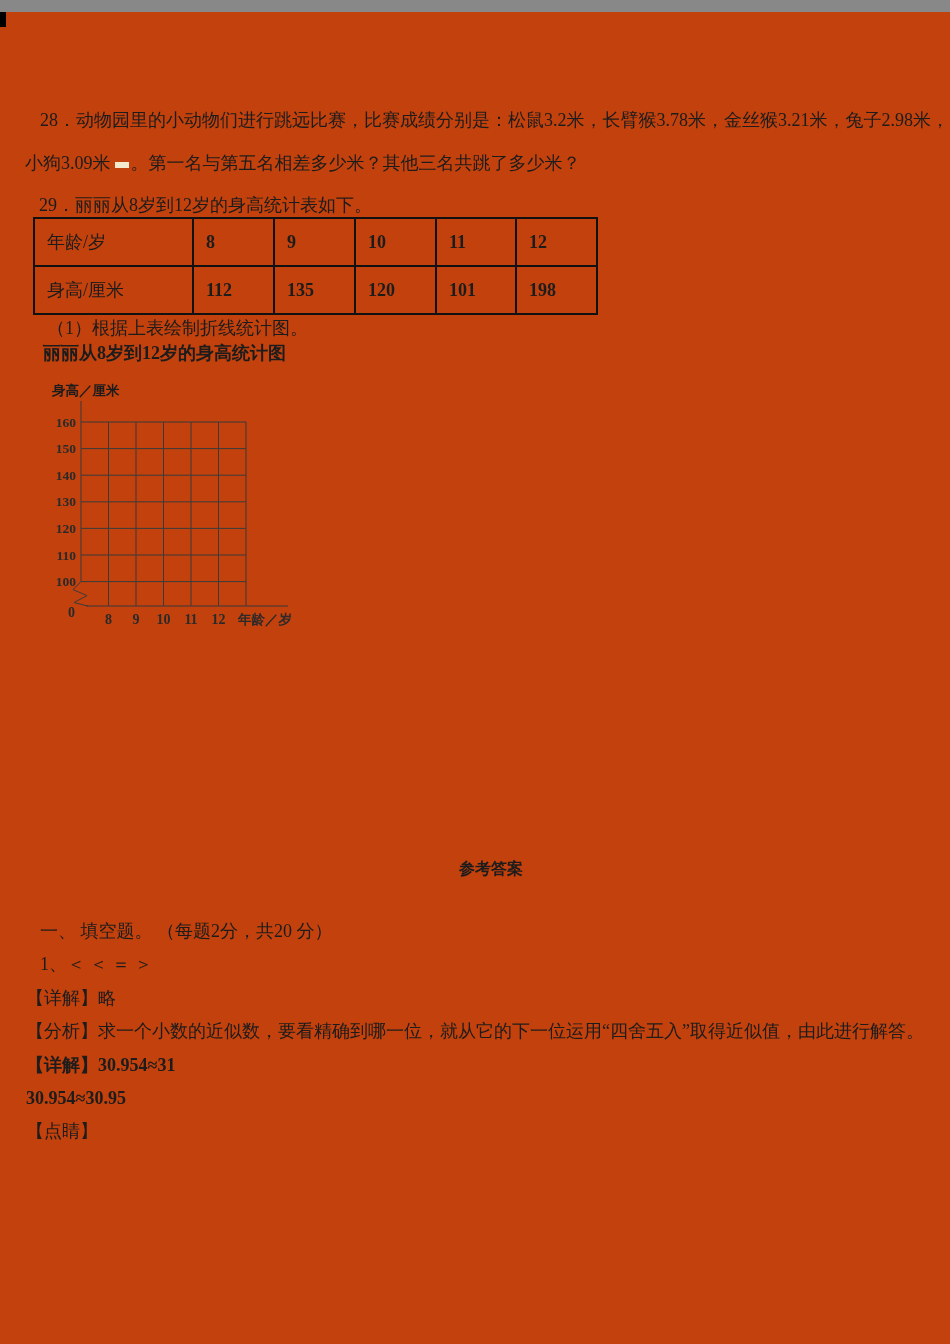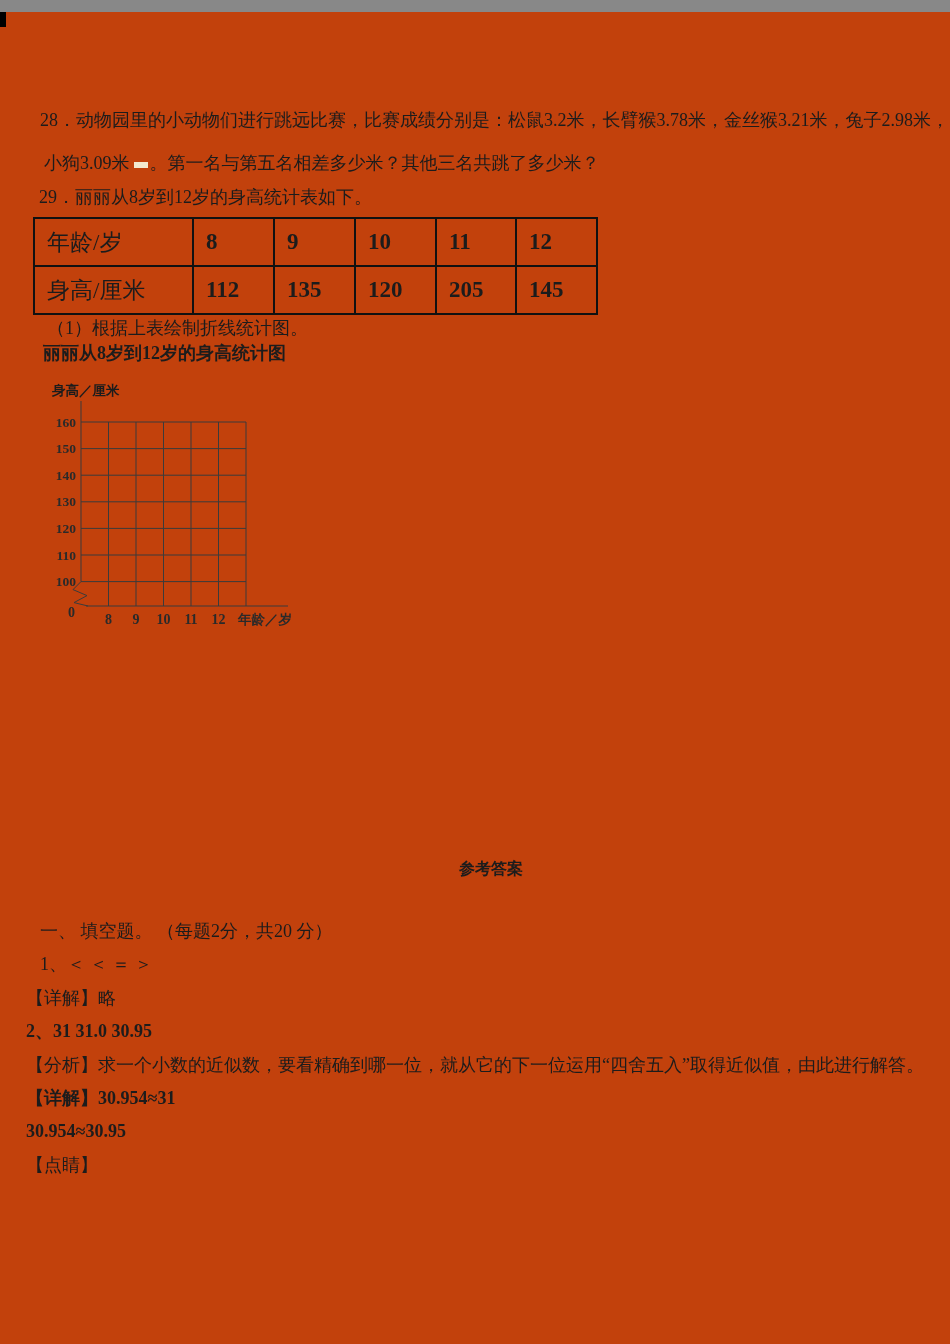--- a/index.html
+++ b/index.html
@@ -9,32 +9,32 @@
     margin:12px auto;
     background:#c2410c;
     font-family:"Liberation Serif","DejaVu Serif",serif;
     color:#1c1c1c;
     overflow:hidden;
   }
   .abs{position:absolute;}
   .corner-artifact{left:0;top:0;width:6px;height:15px;background:#000;}
   .body-text{font-size:18px;line-height:22px;white-space:nowrap;}
   .q28-line1{left:40px;top:97px;}
-  .q28-line2{left:44px;top:140px;}
-  .q29{left:39px;top:174px;}
+  .q28-line2{left:25px;top:140px;}
+  .q29{left:39px;top:182px;}
   .hl-mark{display:inline-block;width:14px;height:6px;background:#f3e9cf;margin:0 2px 1px 4px;}
   .exam-table{
     left:33px;top:205px;width:563px;
     border-collapse:collapse;table-layout:fixed;
   }
   .exam-table td,.exam-table th{
     border:2px solid #111;
     height:42px;
     padding:2px 11px 2px 12px;
-    font-size:23px;text-align:left;vertical-align:middle;
+    font-size:18px;text-align:left;vertical-align:middle;
     font-weight:normal;
   }
   .exam-table td.num{font-weight:bold;}
   .sub1{left:47px;top:305px;}
   .chart-title{left:43px;top:330px;font-weight:bold;}
   .ylabel{left:52px;top:370px;font-size:13.5px;font-weight:bold;white-space:nowrap;}
   .chart-svg{left:0;top:362px;}
   .chart-svg text{font-family:"Liberation Serif","DejaVu Serif",serif;font-weight:bold;fill:#2a2a2a;}
   .chart-svg line,.chart-svg polyline{stroke:#3b3b3b;stroke-width:1;fill:none;}
   .sub2{left:28px;top:652px;}
@@ -77,22 +77,22 @@
           <td class="num">9</td>
           <td class="num">10</td>
           <td class="num">11</td>
           <td class="num">12</td>
         </tr>
         <tr>
           <th>身高/厘米</th>
           <td class="num">112</td>
           <td class="num">135</td>
           <td class="num">120</td>
-          <td class="num">205</td>
-          <td class="num">145</td>
+          <td class="num">101</td>
+          <td class="num">198</td>
         </tr>
       </tbody>
   </table>
 
   <div class="abs body-text sub1">（1）根据上表绘制折线统计图。</div>
 
   <div class="abs body-text chart-title">丽丽从8岁到12岁的身高统计图</div>
 
   <div class="abs ylabel">身高／厘米</div>
 
@@ -129,20 +129,19 @@
       <text x="238" y="250" font-size="13.5">年龄／岁</text>
     </svg>
 
 
   <div class="abs answers-heading">参考答案</div>
 
   <div class="abs answers" id="answers-list">
       <div class="answer-line indented">一、 填空题。 （每题2分，共20 分）</div>
       <div class="answer-line indented">1、＜  ＜  ＝  ＞</div>
       <div class="answer-line">【详解】略</div>
-      <div class="answer-line bold">2、31  31.0  30.95</div>
       <div class="answer-line">【分析】求一个小数的近似数，要看精确到哪一位，就从它的下一位运用“四舍五入”取得近似值，由此进行解答。</div>
       <div class="answer-line bold">【详解】30.954≈31</div>
       <div class="answer-line bold">30.954≈30.95</div>
       <div class="answer-line">【点睛】</div>
     </div>
 
 </div>
 
 </body></html>

